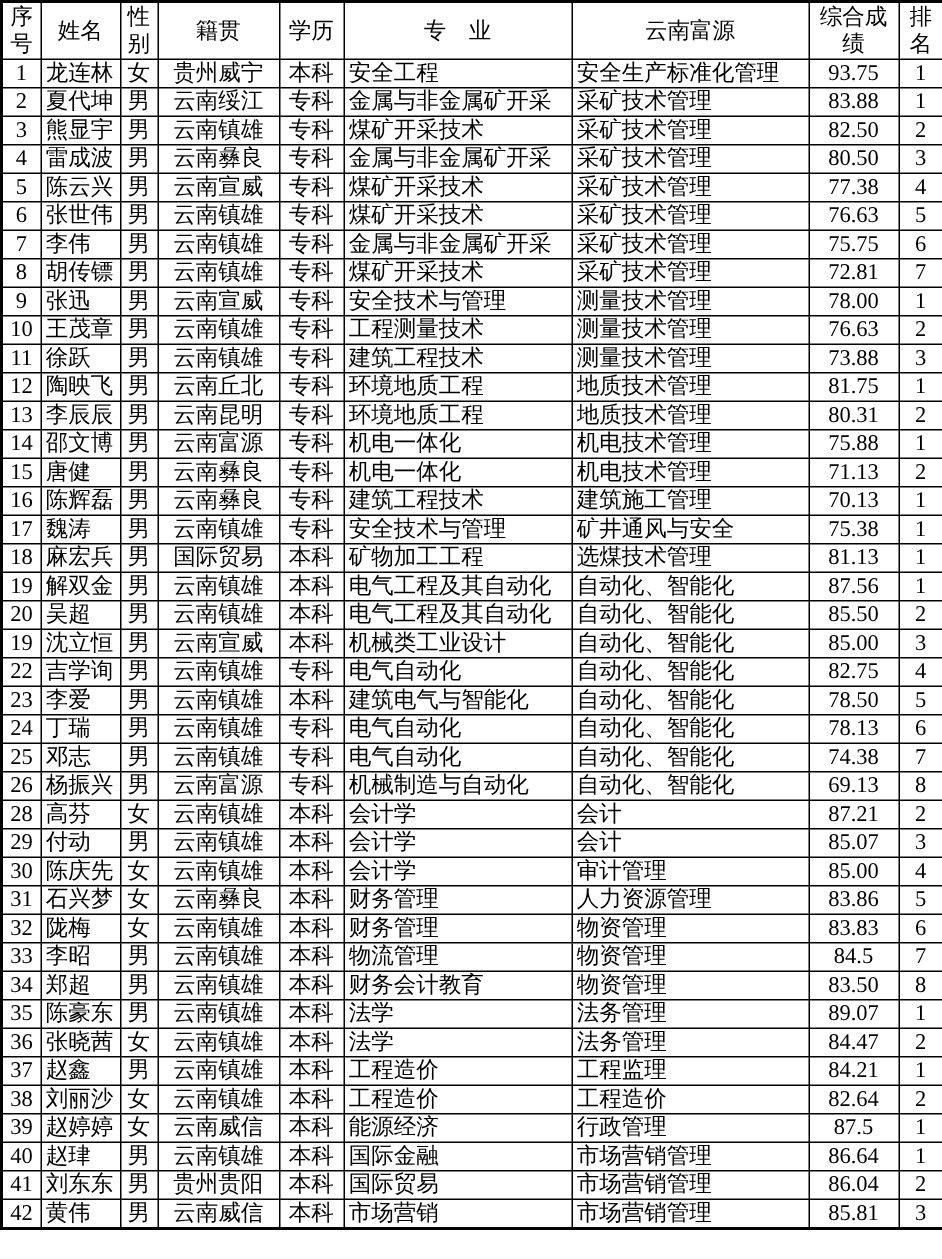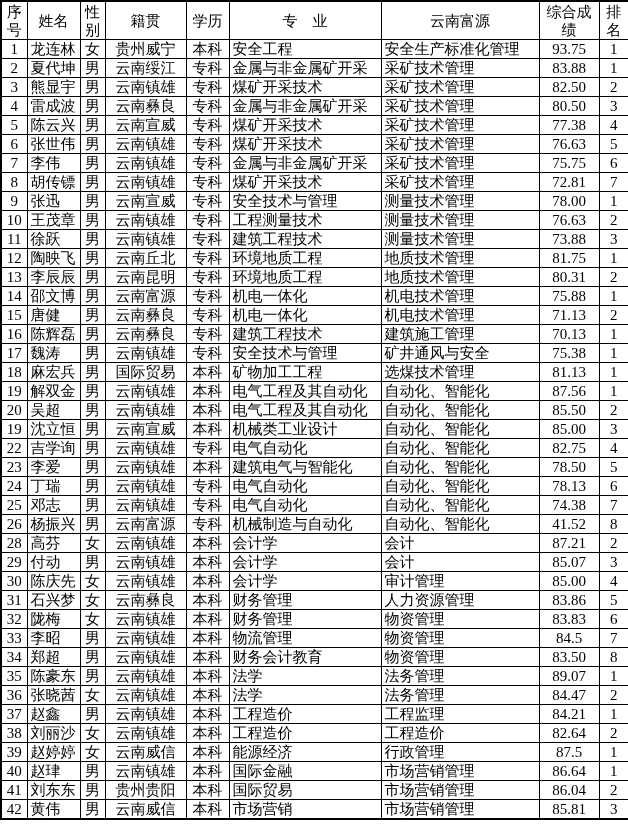--- a/index.html
+++ b/index.html
@@ -362,21 +362,21 @@
         <td>7</td>
       </tr>
       <tr>
         <td>26</td>
         <td>杨振兴</td>
         <td>男</td>
         <td>云南富源</td>
         <td>专科</td>
         <td>机械制造与自动化</td>
         <td>自动化、智能化</td>
-        <td>41.52</td>
+        <td>69.13</td>
         <td>8</td>
       </tr>
       <tr>
         <td>28</td>
         <td>高芬</td>
         <td>女</td>
         <td>云南镇雄</td>
         <td>本科</td>
         <td>会计学</td>
         <td>会计</td>

